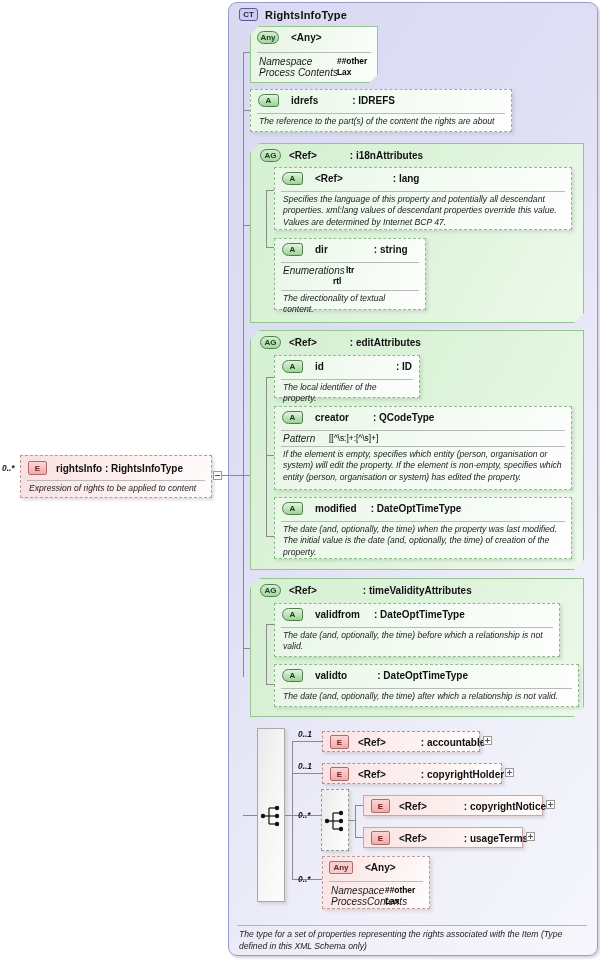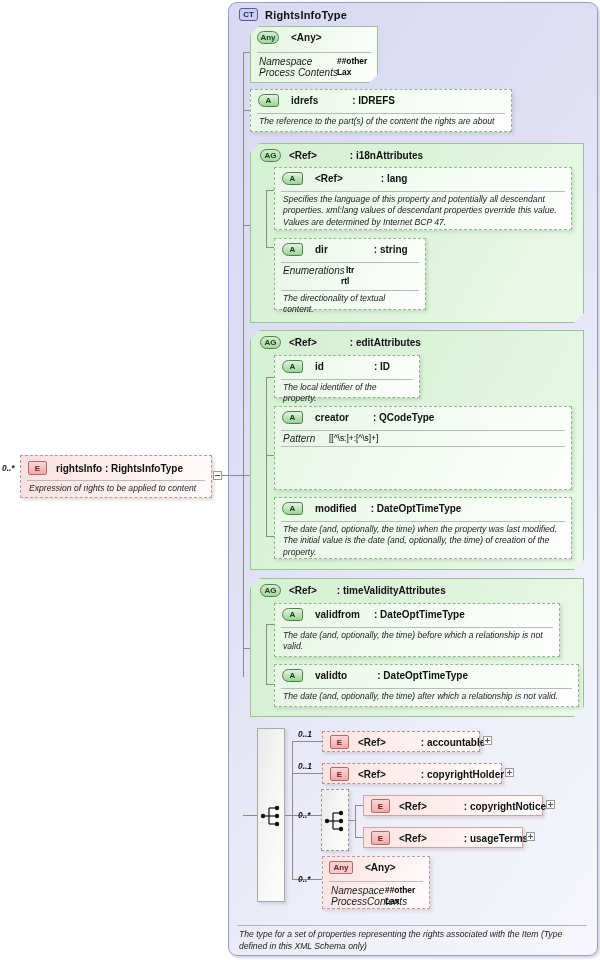--- a/index.html
+++ b/index.html
@@ -193,36 +193,36 @@
   </div>
 
   <div class="ln-v" style="left:266px;top:190px;height:57px;"></div>
   <div class="ln-h" style="left:266px;top:190px;width:8px;"></div>
   <div class="ln-h" style="left:266px;top:247px;width:8px;"></div>
 
   <div class="attr-box" style="left:274px;top:167px;width:298px;height:63px;">
     <div class="attr-head">
       <span class="badge badge-a">A</span>
       <span class="row-title">&lt;Ref&gt;</span>
-      <span class="row-title" style="margin-left:26px;">: lang</span>
+      <span class="row-title" style="margin-left:38px;">: lang</span>
     </div>
     <div class="sep" style="top:23px;"></div>
     <div class="desc" style="top:26px;">Specifies the language of this property and potentially all descendant properties. xml:lang values of descendant properties override this value. Values are determined by Internet BCP 47.</div>
   </div>
 
   <div class="attr-box" style="left:274px;top:238px;width:152px;height:72px;">
     <div class="attr-head">
       <span class="badge badge-a">A</span>
       <span class="row-title">dir</span>
       <span class="row-title" style="margin-left:34px;">: string</span>
     </div>
     <div class="sep" style="top:23px;"></div>
     <div class="facet" style="top:26px;">Enumerations</div>
     <div class="facet-val" style="left:71px;top:26px;">ltr</div>
-    <div class="facet-val" style="left:66px;top:37px;">rtl</div>
+    <div class="facet-val" style="left:58px;top:37px;">rtl</div>
     <div class="sep" style="top:51px;"></div>
     <div class="desc" style="top:54px;">The directionality of textual content.</div>
   </div>
 
   <div class="ag-box ag-clip" style="left:250px;top:330px;width:334px;height:240px;">
     <div class="ag-header">
       <span class="badge badge-ag">AG</span>
       <span class="row-title">&lt;Ref&gt;</span>
       <span class="row-title" style="margin-left:25px;">: editAttributes</span>
     </div>
@@ -230,53 +230,54 @@
 
   <div class="ln-v" style="left:266px;top:377px;height:159px;"></div>
   <div class="ln-h" style="left:266px;top:377px;width:8px;"></div>
   <div class="ln-h" style="left:266px;top:455px;width:8px;"></div>
   <div class="ln-h" style="left:266px;top:536px;width:8px;"></div>
 
   <div class="attr-box" style="left:274px;top:355px;width:146px;height:43px;">
     <div class="attr-head">
       <span class="badge badge-a">A</span>
       <span class="row-title">id</span>
-      <span class="row-title" style="margin-left:38px;">: ID</span>
+      <span class="row-title" style="margin-left:60px;">: ID</span>
     </div>
     <div class="sep" style="top:23px;"></div>
     <div class="desc" style="top:26px;">The local identifier of the property.</div>
   </div>
 
   <div class="attr-box" style="left:274px;top:406px;width:298px;height:84px;">
     <div class="attr-head">
       <span class="badge badge-a">A</span>
       <span class="row-title">creator</span>
       <span class="row-title" style="margin-left:12px;">: QCodeType</span>
     </div>
     <div class="sep" style="top:23px;"></div>
     <div class="facet" style="top:26px;">Pattern</div>
     <div class="facet-val" style="left:54px;top:26px;font-weight:normal;">[[^\s:]+:[^\s]+]</div>
     <div class="sep" style="top:39px;"></div>
+    <div class="desc" style="top:42px;">If the element is empty, specifies which entity (person, organisation or system) will edit the property. If the element is non-empty, specifies which entity (person, organisation or system) has edited the property.</div>
   </div>
 
   <div class="attr-box" style="left:274px;top:497px;width:298px;height:62px;">
     <div class="attr-head">
       <span class="badge badge-a">A</span>
       <span class="row-title">modified</span>
       <span class="row-title" style="margin-left:2px;">: DateOptTimeType</span>
     </div>
     <div class="sep" style="top:23px;"></div>
     <div class="desc" style="top:26px;">The date (and, optionally, the time) when the property was last modified. The initial value is the date (and, optionally, the time) of creation of the property.</div>
   </div>
 
   <div class="ag-box ag-clip" style="left:250px;top:578px;width:334px;height:139px;">
     <div class="ag-header">
       <span class="badge badge-ag">AG</span>
       <span class="row-title">&lt;Ref&gt;</span>
-      <span class="row-title" style="margin-left:12px;">: timeValidityAttributes</span>
+      <span class="row-title" style="margin-left:38px;">: timeValidityAttributes</span>
     </div>
   </div>
 
   <div class="ln-v" style="left:266px;top:624px;height:60px;"></div>
   <div class="ln-h" style="left:266px;top:624px;width:8px;"></div>
   <div class="ln-h" style="left:266px;top:684px;width:8px;"></div>
 
   <div class="attr-box" style="left:274px;top:603px;width:286px;height:54px;">
     <div class="attr-head">
       <span class="badge badge-a">A</span>

